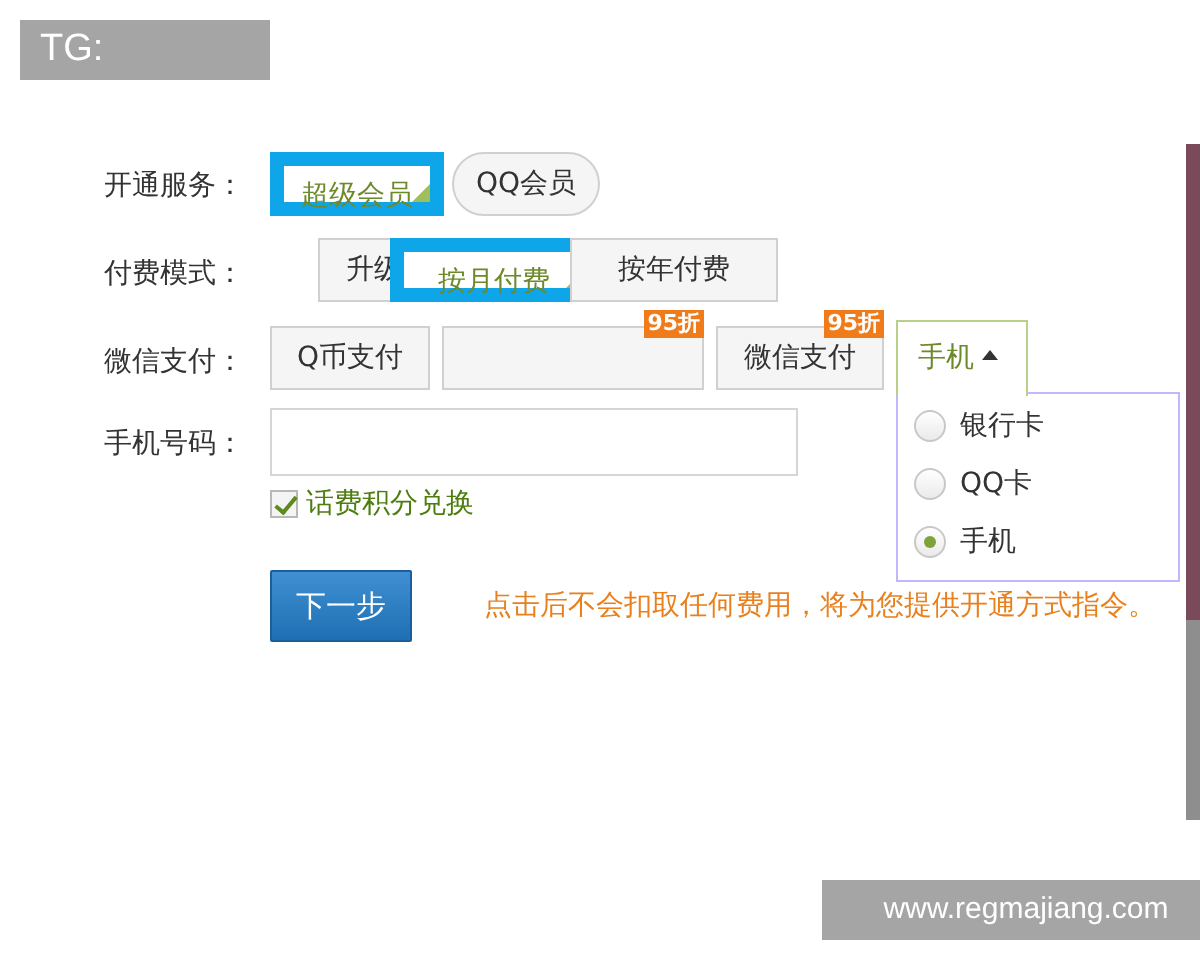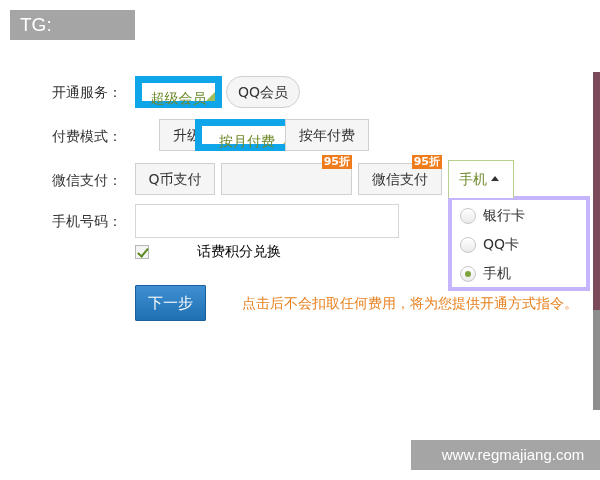--- a/index.html
+++ b/index.html
@@ -55,42 +55,42 @@
     color: #6d8a2b; font-size: 14px; line-height: 36px; padding-left: 10px;
     z-index: 3;
   }
   .dd-head .caret {
     display: inline-block; width: 0; height: 0; margin-left: 4px;
     border-left: 4px solid transparent; border-right: 4px solid transparent;
     border-bottom: 5px solid #333; vertical-align: middle; margin-top: -3px;
   }
   .dd-panel {
     position: absolute; left: 448px; top: 196px; width: 142px; height: 95px;
-    background: #fff; border: 4px solid #c4b5fd; z-index: 2;
+    background: #fff; border: 1px solid #c4b5fd; z-index: 2;
   }
   .dd-item {
     position: absolute; left: 8px; height: 22px; display: flex; align-items: center;
     font-size: 14px; color: #333; cursor: pointer;
   }
   .radio {
     width: 16px; height: 16px; border-radius: 50%;
     border: 1px solid #c8c8c8; background: linear-gradient(#fff, #eaeaea);
     margin-right: 7px; position: relative;
   }
   .radio.on::after {
     content: ""; position: absolute; left: 4px; top: 4px; width: 6px; height: 6px;
     border-radius: 50%; background: #7ea33a;
   }
   .phone-input {
     position: absolute; left: 135px; top: 204px; width: 264px; height: 34px;
     border: 1px solid #d6d6d6; background: #fff;
   }
   .chk-wrap {
     position: absolute; left: 135px; top: 243px; display: flex; align-items: center;
-    font-size: 14px; color: #000000; gap: 44px;
+    font-size: 14px; color: #4d7c0f;
   }
   .chk {
     width: 14px; height: 14px; border: 1px solid #b8b8b8; background: #f4f4f4;
     margin-right: 4px; position: relative;
   }
   .chk::after {
     content: ""; position: absolute; left: 4px; top: 0px; width: 4px; height: 9px;
     border-right: 2px solid #5c8a1e; border-bottom: 2px solid #5c8a1e;
     transform: rotate(40deg);
   }
@@ -120,21 +120,21 @@
   <span>QQ会员</span>
 </div>
 
 <div class="row-label" style="top:128px">付费模式：</div>
 <div class="opt" style="left:135px; top:119px; width:56px;margin-left:24px;">
   <span>升级</span>
 </div>
 <div class="opt sel" style="left:195px; top:119px; width:104px;">
   <span>按月付费</span>
 </div>
-<div class="opt" style="left:285px; top:119px; width:84px;">
+<div class="opt" style="left:285px; top:119px; width:104px;">
   <span>按年付费</span>
 </div>
 
 <div class="row-label" style="top:172px">微信支付：</div>
 <div class="opt" style="left:135px; top:163px; width:80px;">
   <span>Q币支付</span>
 </div>
 <div class="opt" style="left:221px; top:163px; width:131px;">
   <span class="badge">95折</span>
 </div>

